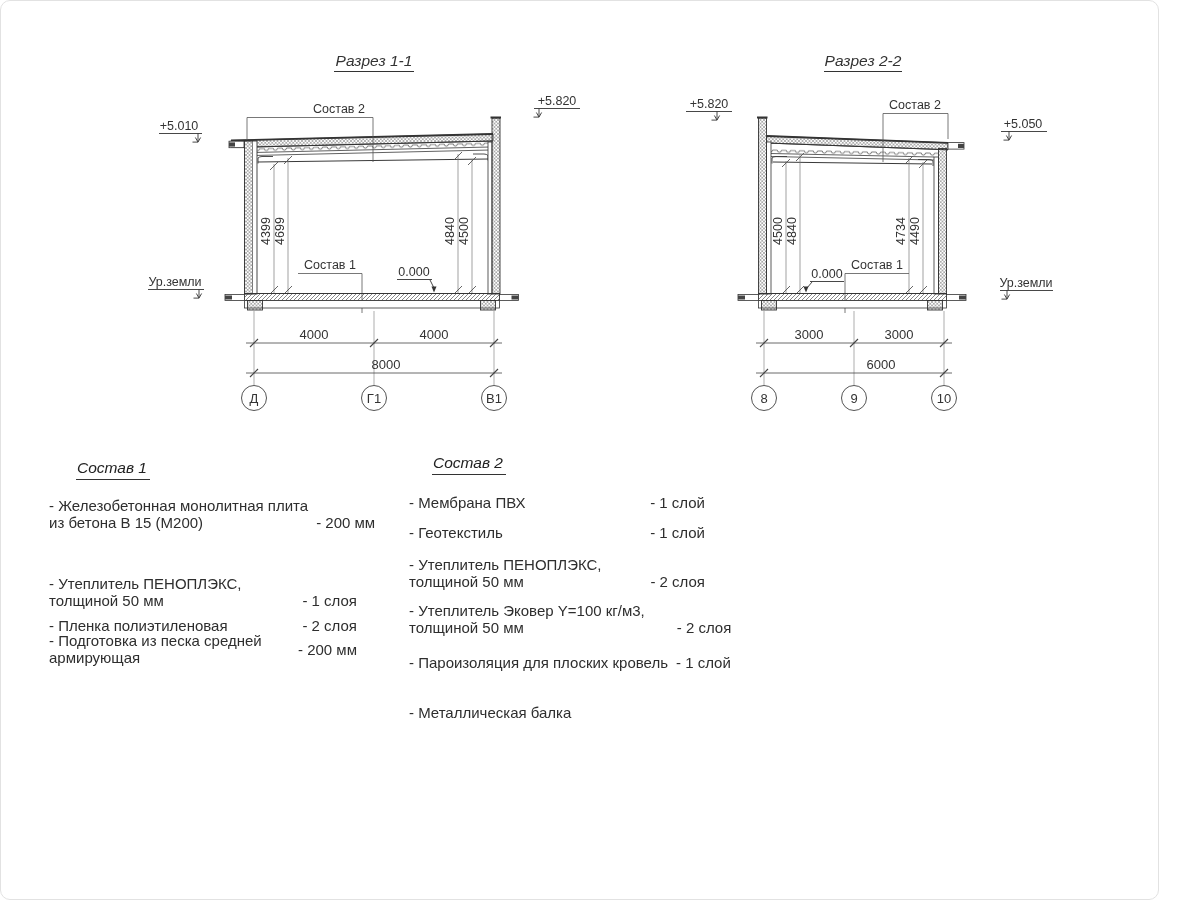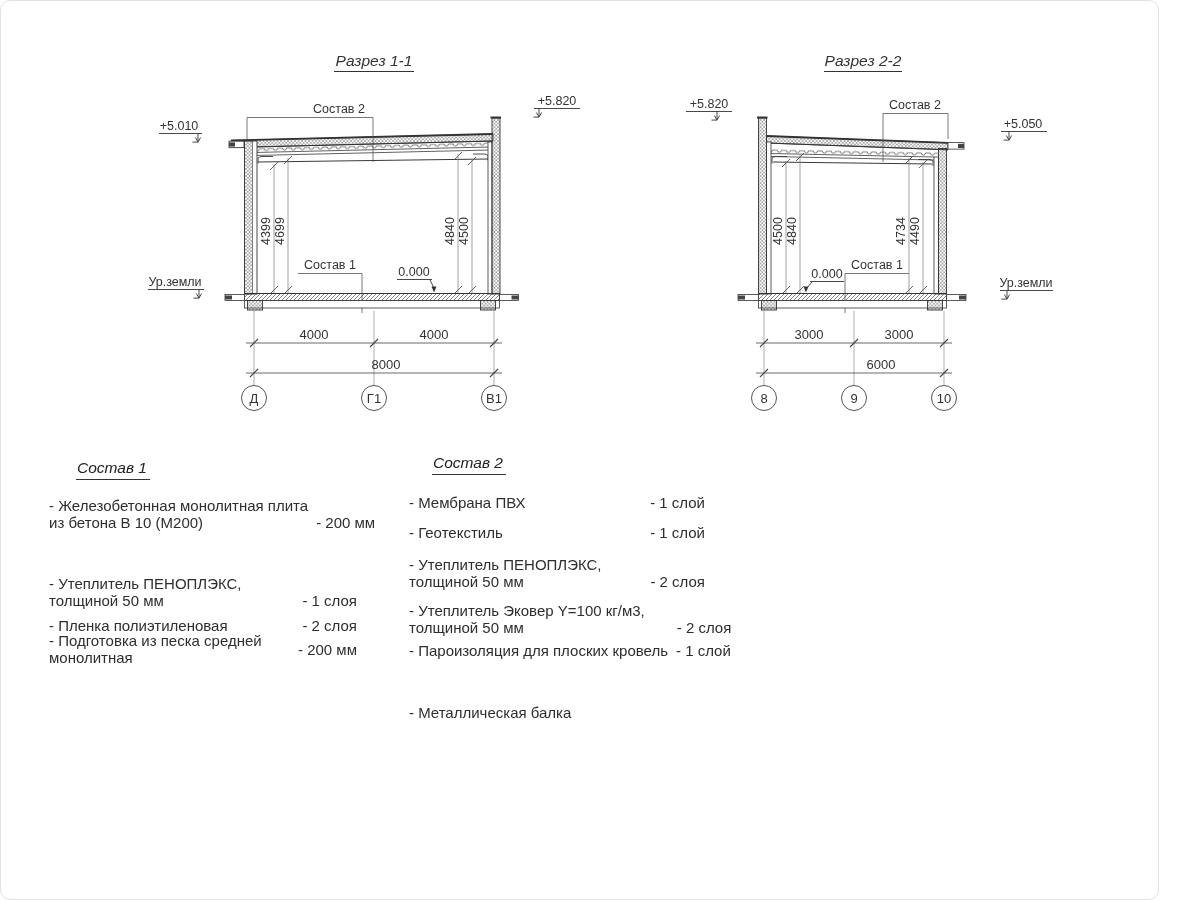--- a/index.html
+++ b/index.html
@@ -324,41 +324,41 @@
       <text class="t-axis" x="943" y="401.5" text-anchor="middle">10</text>
     </g>
   </svg>
 
   <div class="list" style="left:48px;top:458px;width:308px;height:270px;">
     <span class="list-title">Состав 1</span>
 
     <div class="item" style="top:38px;">
       <div class="lines">
           <span>- Железобетонная  монолитная плита</span>
-          <span class="l2">из бетона В 10 (М200)</span>
+          <span class="l2">из бетона В 15 (М200)</span>
         </div>
       <span class="val">- 200 мм</span>
     </div>
     <div class="item" style="top:116px;">
       <div class="lines">
           <span>-  Утеплитель ПЕНОПЛЭКС,</span>
           <span class="l2">толщиной 50 мм</span>
         </div>
       <span class="val">- 1 слоя</span>
     </div>
     <div class="item" style="top:158px;text-align:center;">
       <div class="lines">
           <span>- Пленка полиэтиленовая</span>
         </div>
       <span class="val">-  2 слоя</span>
     </div>
     <div class="item" style="top:173px;align-items:center;">
       <div class="lines">
           <span>- Подготовка из песка средней</span>
-          <span class="l2">монолитная</span>
+          <span class="l2">армирующая</span>
         </div>
       <span class="val">- 200 мм</span>
     </div>
   </div>
 
   <div class="list" style="left:408px;top:453px;width:296px;height:290px;">
     <span class="list-title" style="margin-left:23px;">Состав 2</span>
 
     <div class="item" style="top:40px;">
       <div class="lines">
@@ -379,21 +379,21 @@
         </div>
       <span class="val">- 2 слоя</span>
     </div>
     <div class="item" style="top:148px;gap:24px;">
       <div class="lines">
           <span>- Утеплитель Эковер Y=100 кг/м3,</span>
           <span class="l2">толщиной 50 мм</span>
         </div>
       <span class="val">- 2 слоя</span>
     </div>
-    <div class="item" style="top:188px;">
+    <div class="item" style="top:200px;">
       <div class="lines">
           <span>- Пароизоляция для плоских кровель</span>
         </div>
       <span class="val">- 1 слой</span>
     </div>
     <div class="item" style="top:250px;text-align:right;">
       <div class="lines">
           <span>- Металлическая балка</span>
         </div>
 

